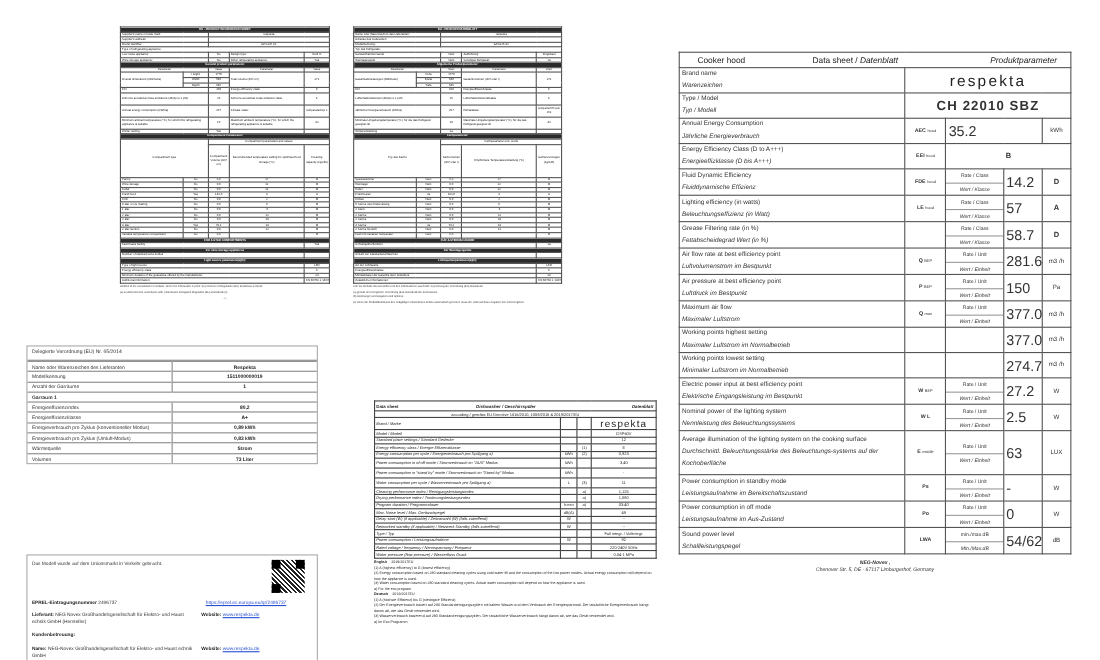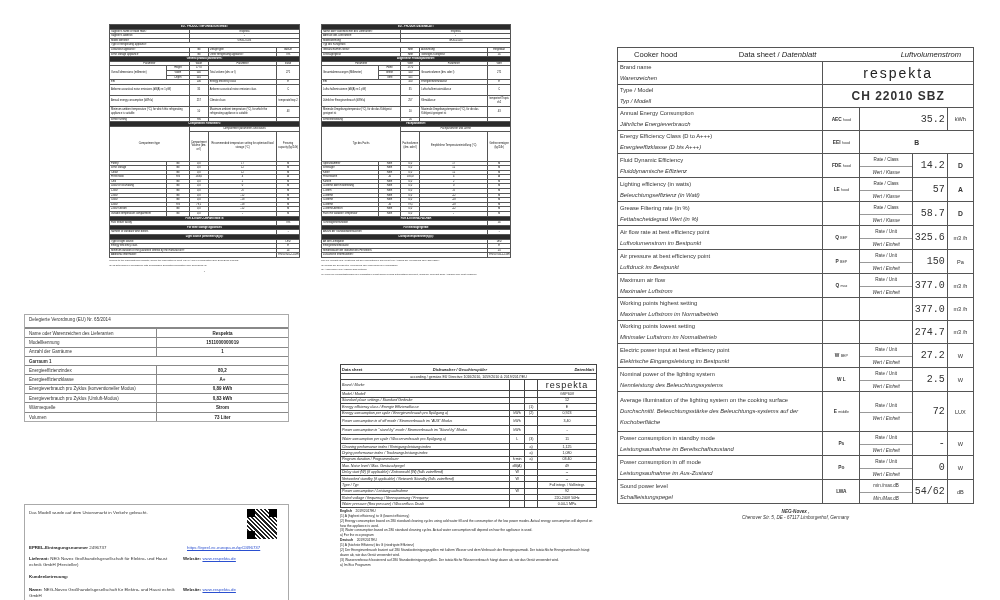--- a/index.html
+++ b/index.html
@@ -57,21 +57,21 @@
   #ch td { border: 0.8px solid #555; padding: 0 2px; vertical-align: middle; }
   #ch .hd td { font-size: 7.6px; font-weight: normal; height: 14px; color: #222; }
   #ch .hd2 td { font-size: 7.2px; font-style: italic; text-align: center; height: 12px; }
   #ch td.desc { height: 23px; line-height: 11px; }
   #ch td.desc .de { font-style: italic; }
   #ch td.sym { text-align: center; font-size: 4.8px; font-weight: bold; }
   #ch td.sym small { font-weight: normal; font-size: 3.6px; }
   #ch td.ru { text-align: center; font-size: 4.6px; padding: 0; }
   #ch td.ru div { height: 11.5px; line-height: 11.5px; }
   #ch td.ru div + div { font-style: italic; border-top: 0.6px solid #999; }
-  #ch td.val { text-align: right; font-size: 10px; font-family: Liberation Mono, monospace; }
+  #ch td.val { text-align: left; font-size: 13px; }
   #ch td.unit { text-align: center; font-size: 5.6px; }
   #ch td.cls { text-align: center; font-weight: bold; font-size: 6.8px; }
   #ch .big { text-align: center; font-size: 12px; font-weight: bold; letter-spacing: 1px; }
   #ch .logo { text-align: center; font-size: 14px; letter-spacing: 2px; font-weight: normal; color: #222; }
   #ch .thick td { border-top: 1.4px solid #222; }
   #ch .foot { text-align: center; font-size: 4.6px; font-style: italic; margin-top: 5px; line-height: 6px; color: #333; }
 </style>
 </head>
 <body>
 
@@ -760,21 +760,21 @@
         <col style="width:8.5%">
         <col style="width:12%">
         <col style="width:8%">
         <col style="width:6%">
       </colgroup>
     <tbody id="ch-body">
       <tr class="hd">
         <td colspan="5" style="position:relative;">
           <span style="padding-left:14px;">Cooker hood</span>
           <span style="position:absolute; left:34%;"><span>Data sheet / </span><i>Datenblatt</i></span>
-          <i style="position:absolute; right:12px;">Luftvolumenstrom</i>
+          <i style="position:absolute; right:12px;">Produktparameter</i>
         </td>
       </tr>
       <tr>
         <td class="desc">
             <div>Brand name</div>
             <div class="de">Warenzeichen</div>
           </td>
         <td colspan="4" class="logo">respekta</td>
       </tr>
       <tr>
@@ -843,21 +843,21 @@
         <tr class="">
           <td class="desc">
             <div>Air flow rate at best efficiency point</div>
             <div class="de">Luftvolumenstrom im Bestpunkt</div>
           </td>
           <td class="sym"><span>Q</span> <small>BEP</small></td>
           <td class="ru">
             <div>Rate / Unit</div>
             <div>Wert / Einheit</div>
           </td>
-          <td class="val">325.6</td>
+          <td class="val">281.6</td>
           <td class="unit">m3 /h</td>
         </tr>
         <tr class="">
           <td class="desc">
             <div>Air pressure at best efficiency point</div>
             <div class="de">Luftdruck im Bestpunkt</div>
           </td>
           <td class="sym"><span>P</span> <small>BEP</small></td>
           <td class="ru">
             <div>Rate / Unit</div>
@@ -928,21 +928,21 @@
         <tr class="">
           <td class="desc" style="height: 40px;">
             <div>Average illumination of the lighting system on the cooking surface</div>
             <div class="de">Durchschnittl. Beleuchtungsstärke des Beleuchtungs-systems auf der Kochoberfläche</div>
           </td>
           <td class="sym"><span>E</span> <small>middle</small></td>
           <td class="ru">
             <div>Rate / Unit</div>
             <div>Wert / Einheit</div>
           </td>
-          <td class="val">72</td>
+          <td class="val">63</td>
           <td class="unit">LUX</td>
         </tr>
         <tr class="">
           <td class="desc">
             <div>Power consumption in standby mode</div>
             <div class="de">Leistungsaufnahme im Bereitschaftszustand</div>
           </td>
           <td class="sym"><span>Ps</span> <small></small></td>
           <td class="ru">
             <div>Rate / Unit</div>

